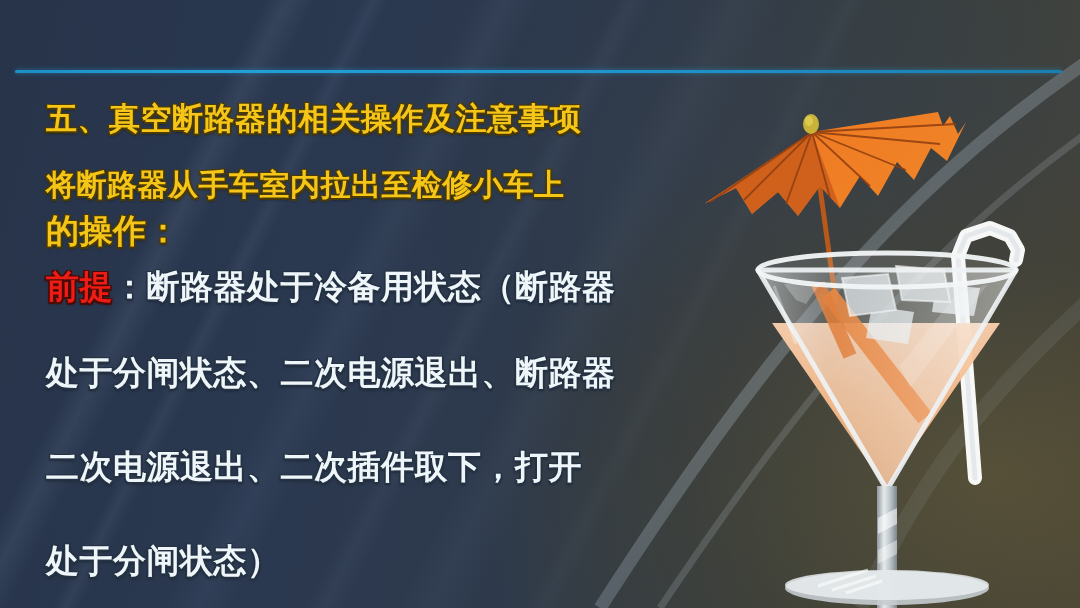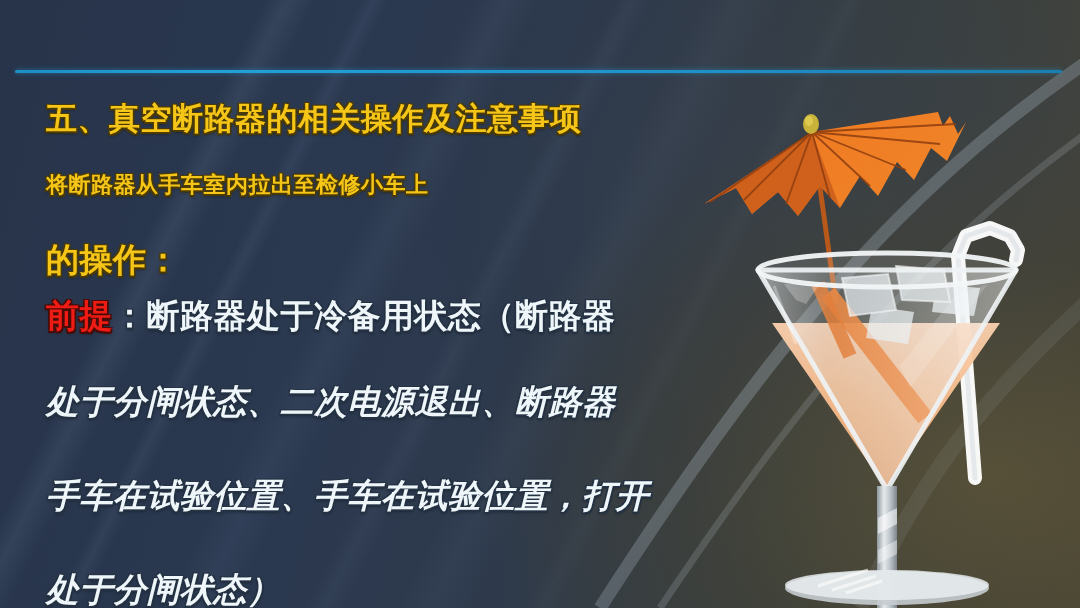--- a/index.html
+++ b/index.html
@@ -53,24 +53,24 @@
     color:#eef6fa;
     text-shadow:-1.5px -1.5px 0 #243243, 1.5px -1.5px 0 #243243, -1.5px 1.5px 0 #243243, 1.5px 1.5px 0 #243243, 0 2px 3px rgba(0,0,0,.5);
     margin-top:28px;
   }
   .red{
     color:#ee1c15;
     text-shadow:-1.5px -1.5px 0 #4a0b06, 1.5px -1.5px 0 #4a0b06, -1.5px 1.5px 0 #4a0b06, 1.5px 1.5px 0 #4a0b06, 0 2px 3px rgba(0,0,0,.5);
     text-align:right;
   }
   #l-title{font-size:31px;line-height:42px;margin-bottom:22px;}
-  #l-2{font-size:22px;line-height:46px;}
-  #l-3{font-size:33px;line-height:46px;margin-bottom:8px;margin-top:29px;}
+  #l-2{font-size:30px;line-height:46px;}
+  #l-3{font-size:33px;line-height:46px;margin-bottom:8px;}
   #l-4{font-size:33px;line-height:50px;}
-  #l-5,#l-6,#l-7{font-size:33px;line-height:66px;font-style:italic;}
+  #l-5,#l-6,#l-7{font-size:33px;line-height:66px;}
 
   
   #cocktail{position:absolute;left:700px;top:88px;width:380px;height:520px;}
 </style>
 </head>
 <body>
 
 <div id="slide">
 
   <div class="streaks">
@@ -101,21 +101,21 @@
   </svg>
 
   <div id="rule"></div>
 
   <div id="textblock">
     <div class="line yellow" id="l-title">五、真空断路器的相关操作及注意事项</div>
     <div class="line yellow" id="l-2">将断路器从手车室内拉出至检修小车上</div>
     <div class="line yellow" id="l-3">的操作：</div>
     <div class="line" id="l-4"><span class="red">前提</span><span class="white">：断路器处于冷备用状态（断路器</span></div>
     <div class="line white" id="l-5">处于分闸状态、二次电源退出、断路器</div>
-    <div class="line white" id="l-6">手车在试验位置、手车在试验位置，打开</div>
+    <div class="line white" id="l-6">二次电源退出、二次插件取下，打开</div>
     <div class="line white" id="l-7">处于分闸状态）</div>
   </div>
 
   <svg id="cocktail" viewBox="0 0 380 520">
     <defs>
       <linearGradient id="drinkg" x1="0" y1="0" x2="0" y2="1">
         <stop offset="0%" stop-color="#f9cfae"></stop>
         <stop offset="55%" stop-color="#f6b987"></stop>
         <stop offset="100%" stop-color="#eda873"></stop>
       </linearGradient>

